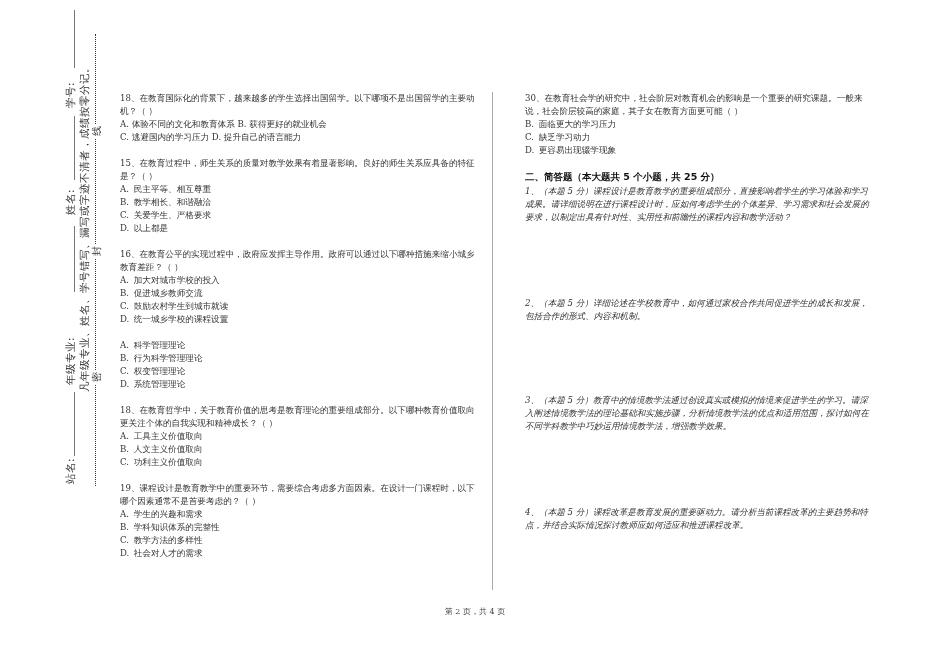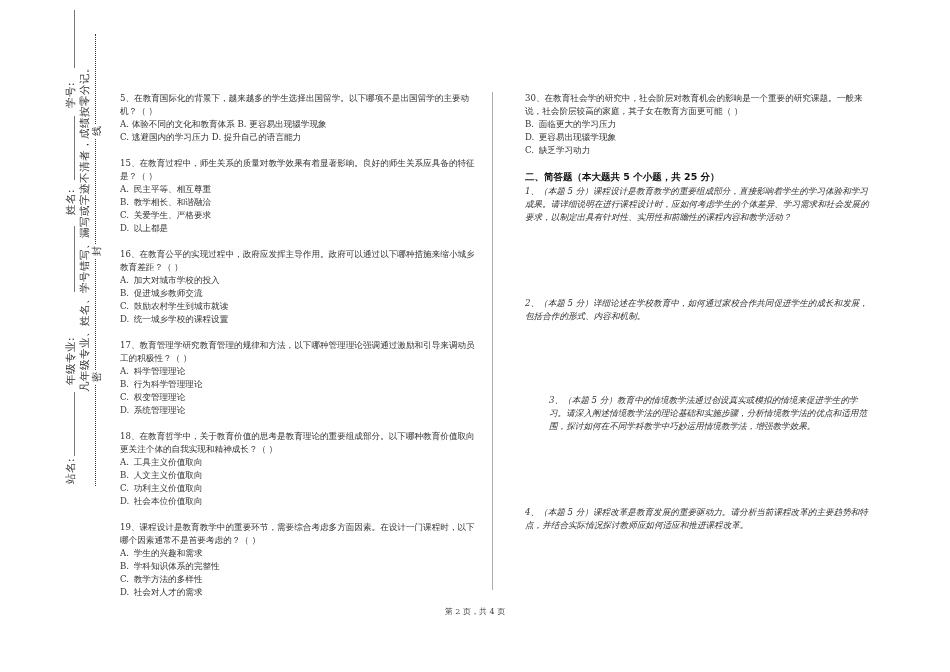--- a/index.html
+++ b/index.html
@@ -53,77 +53,75 @@
   <div class="rot" style="left:78px; top:392px; font-size:10.5px;">凡年级专业、姓名、学号错写、漏写或字迹不清者，成绩按零分记。</div>
 
   <div class="dotted"></div>
   <div class="dot-label" style="top:138px;">线</div>
   <div class="dot-label" style="top:258px;">封</div>
   <div class="dot-label" style="top:384px;">密</div>
 </div>
 
 <div class="col col-left">
   <div class="question">
-    <div class="q-text">5、在教育国际化的背景下，越来越多的学生选择出国留学。以下哪项不是出国留学的主要动机？（ ）</div>
-    <div class="opt">A. 体验不同的文化和教育体系 B. 更容易出现辍学现象</div>
+    <div class="q-text">18、在教育国际化的背景下，越来越多的学生选择出国留学。以下哪项不是出国留学的主要动机？（ ）</div>
+    <div class="opt">A. 体验不同的文化和教育体系 B. 获得更好的就业机会</div>
     <div class="opt">C. 逃避国内的学习压力 D. 提升自己的语言能力</div>
   </div>
 
   <div class="question">
     <div class="q-text">15、在教育过程中，师生关系的质量对教学效果有着显著影响。良好的师生关系应具备的特征是？（ ）</div>
     <div class="opt"><span class="letter">A.</span> <span>民主平等、相互尊重</span></div>
     <div class="opt"><span class="letter">B.</span> <span>教学相长、和谐融洽</span></div>
     <div class="opt"><span class="letter">C.</span> <span>关爱学生、严格要求</span></div>
     <div class="opt"><span class="letter">D.</span> <span>以上都是</span></div>
   </div>
 
   <div class="question">
     <div class="q-text">16、在教育公平的实现过程中，政府应发挥主导作用。政府可以通过以下哪种措施来缩小城乡教育差距？（ ）</div>
     <div class="opt"><span class="letter">A.</span> <span>加大对城市学校的投入</span></div>
     <div class="opt"><span class="letter">B.</span> <span>促进城乡教师交流</span></div>
     <div class="opt"><span class="letter">C.</span> <span>鼓励农村学生到城市就读</span></div>
     <div class="opt"><span class="letter">D.</span> <span>统一城乡学校的课程设置</span></div>
   </div>
 
   <div class="question">
-    <div class="q-text">17、教育管理学研究教育管理的规律和方法，以下哪种管理理论强调通过激励和引导来调动员工的积极性？（ ）</div>
     <div class="opt"><span class="letter">A.</span> <span>科学管理理论</span></div>
     <div class="opt"><span class="letter">B.</span> <span>行为科学管理理论</span></div>
     <div class="opt"><span class="letter">C.</span> <span>权变管理理论</span></div>
     <div class="opt"><span class="letter">D.</span> <span>系统管理理论</span></div>
   </div>
 
   <div class="question">
     <div class="q-text">18、在教育哲学中，关于教育价值的思考是教育理论的重要组成部分。以下哪种教育价值取向更关注个体的自我实现和精神成长？（ ）</div>
     <div class="opt"><span class="letter">A.</span> <span>工具主义价值取向</span></div>
     <div class="opt"><span class="letter">B.</span> <span>人文主义价值取向</span></div>
     <div class="opt"><span class="letter">C.</span> <span>功利主义价值取向</span></div>
-    <div class="opt"><span class="letter">D.</span> <span>社会本位价值取向</span></div>
   </div>
 
   <div class="question">
     <div class="q-text">19、课程设计是教育教学中的重要环节，需要综合考虑多方面因素。在设计一门课程时，以下哪个因素通常不是首要考虑的？（ ）</div>
     <div class="opt"><span class="letter">A.</span> <span>学生的兴趣和需求</span></div>
     <div class="opt"><span class="letter">B.</span> <span>学科知识体系的完整性</span></div>
     <div class="opt"><span class="letter">C.</span> <span>教学方法的多样性</span></div>
     <div class="opt"><span class="letter">D.</span> <span>社会对人才的需求</span></div>
   </div>
 </div>
 
 <div class="divider"></div>
 
 <div class="col col-right">
   <div class="question">
     <div class="q-text">30、在教育社会学的研究中，社会阶层对教育机会的影响是一个重要的研究课题。一般来说，社会阶层较高的家庭，其子女在教育方面更可能（ ）</div>
     <div class="opt"><span class="letter">B.</span> <span>面临更大的学习压力</span></div>
+    <div class="opt"><span class="letter">C.</span> <span>缺乏学习动力</span></div>
     <div class="opt"><span class="letter">D.</span> <span>更容易出现辍学现象</span></div>
-    <div class="opt"><span class="letter">C.</span> <span>缺乏学习动力</span></div>
   </div>
 
   <div class="section-title">二、简答题（本大题共 5 个小题，共 25 分）</div>
 
   <div class="sa" style="height:112px;">1、（本题 5 分）课程设计是教育教学的重要组成部分，直接影响着学生的学习体验和学习成果。请详细说明在进行课程设计时，应如何考虑学生的个体差异、学习需求和社会发展的要求，以制定出具有针对性、实用性和前瞻性的课程内容和教学活动？</div>
   <div class="sa" style="height:97px;">2、（本题 5 分）详细论述在学校教育中，如何通过家校合作共同促进学生的成长和发展，包括合作的形式、内容和机制。</div>
-  <div class="sa" style="height:112px;margin-left:24px;">3、（本题 5 分）教育中的情境教学法通过创设真实或模拟的情境来促进学生的学习。请深入阐述情境教学法的理论基础和实施步骤，分析情境教学法的优点和适用范围，探讨如何在不同学科教学中巧妙运用情境教学法，增强教学效果。</div>
+  <div class="sa" style="height:112px;">3、（本题 5 分）教育中的情境教学法通过创设真实或模拟的情境来促进学生的学习。请深入阐述情境教学法的理论基础和实施步骤，分析情境教学法的优点和适用范围，探讨如何在不同学科教学中巧妙运用情境教学法，增强教学效果。</div>
   <div class="sa">4、（本题 5 分）课程改革是教育发展的重要驱动力。请分析当前课程改革的主要趋势和特点，并结合实际情况探讨教师应如何适应和推进课程改革。</div>
 </div>
 
 <div class="footer">第 2 页，共 4 页</div>
 
 </body></html>

